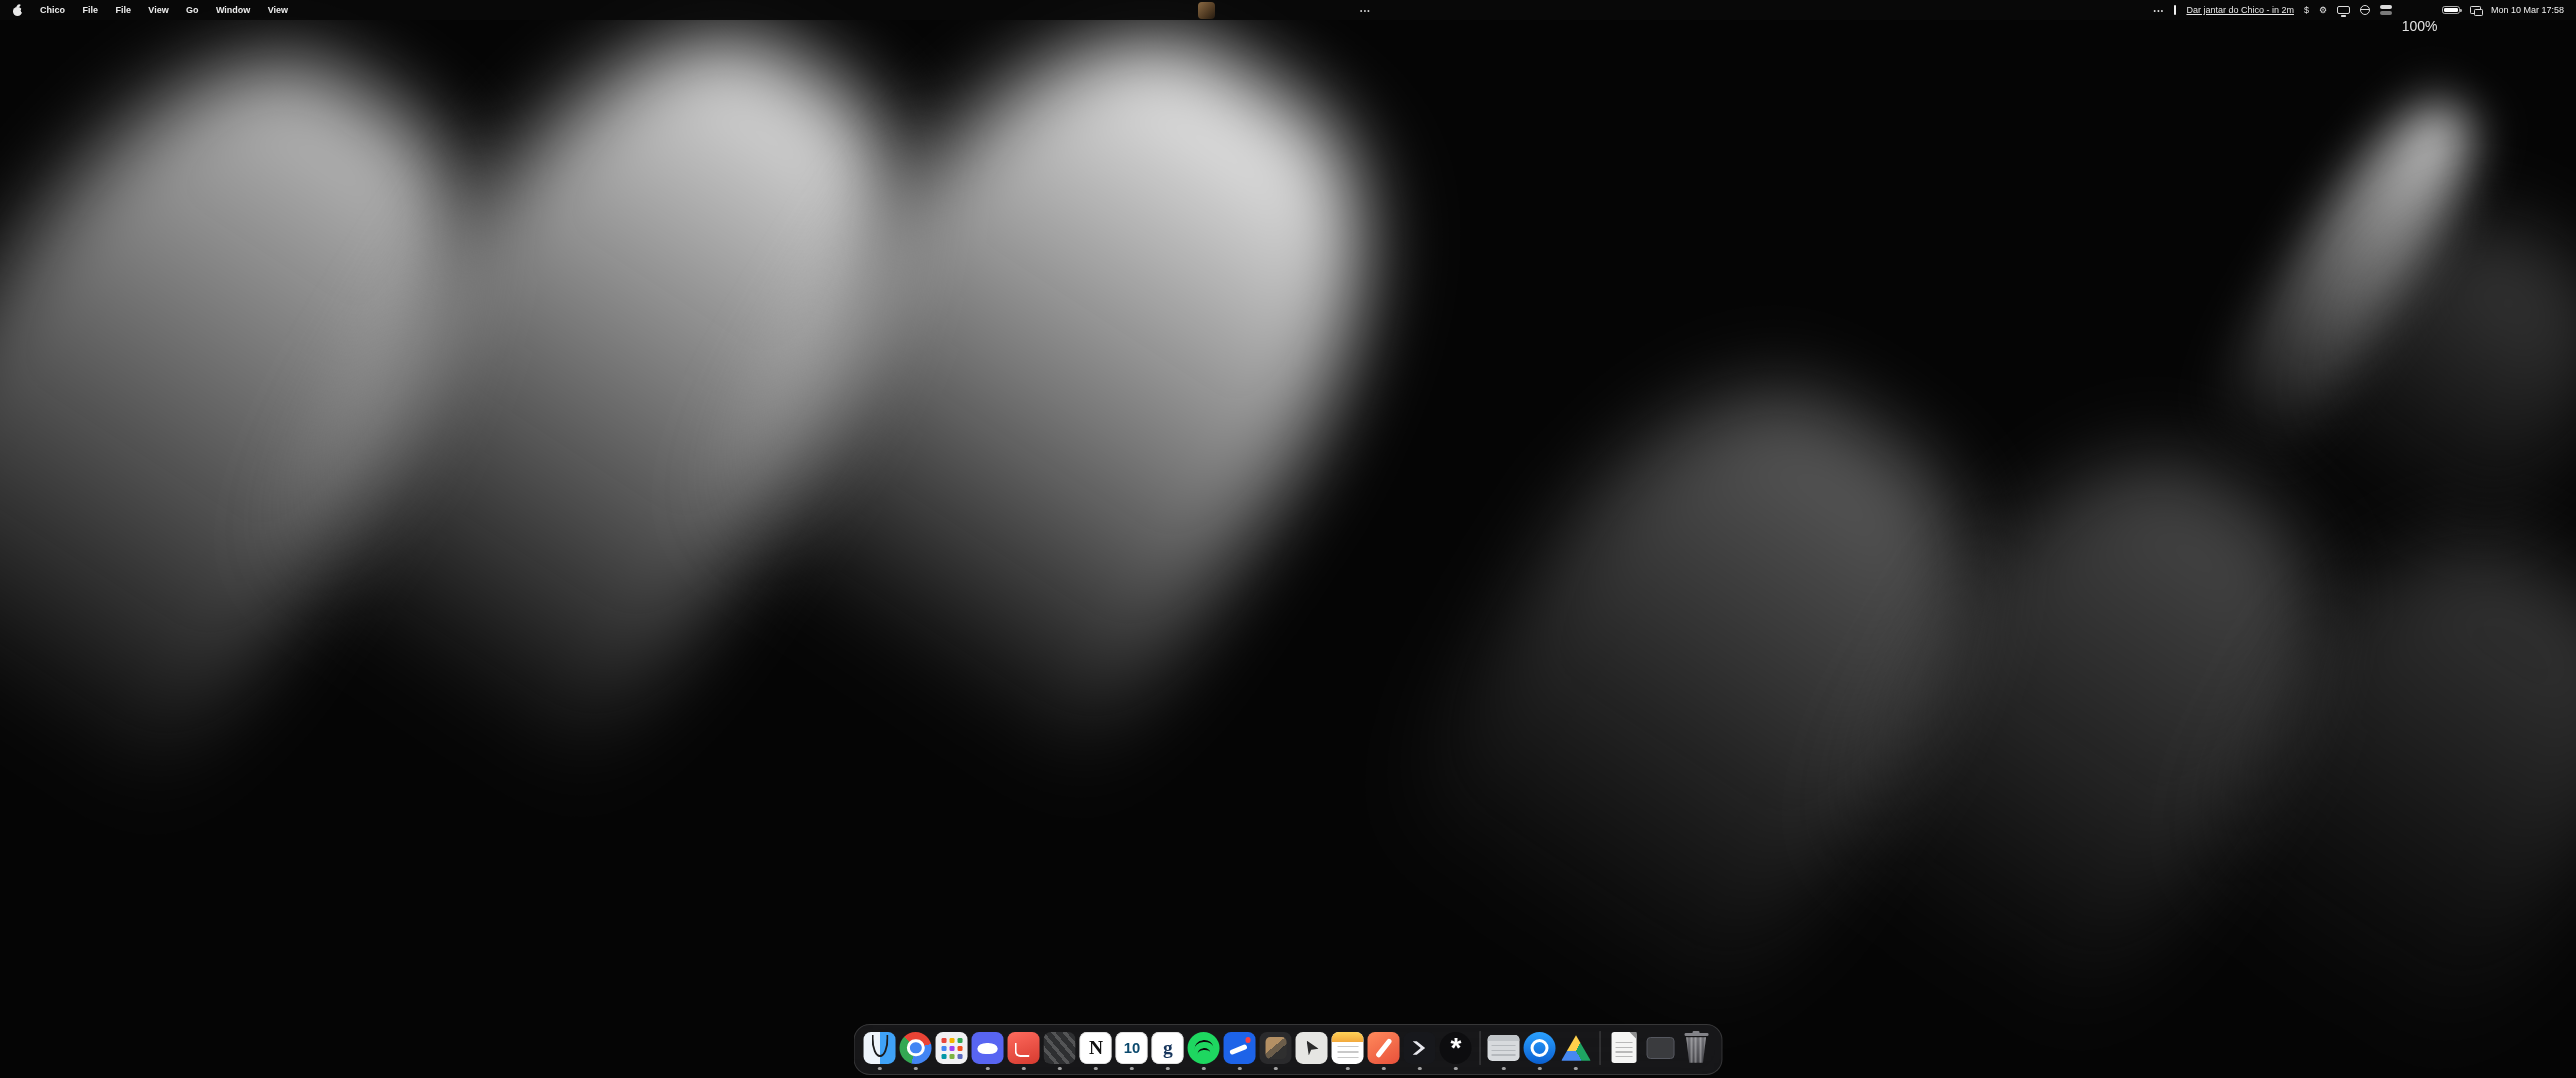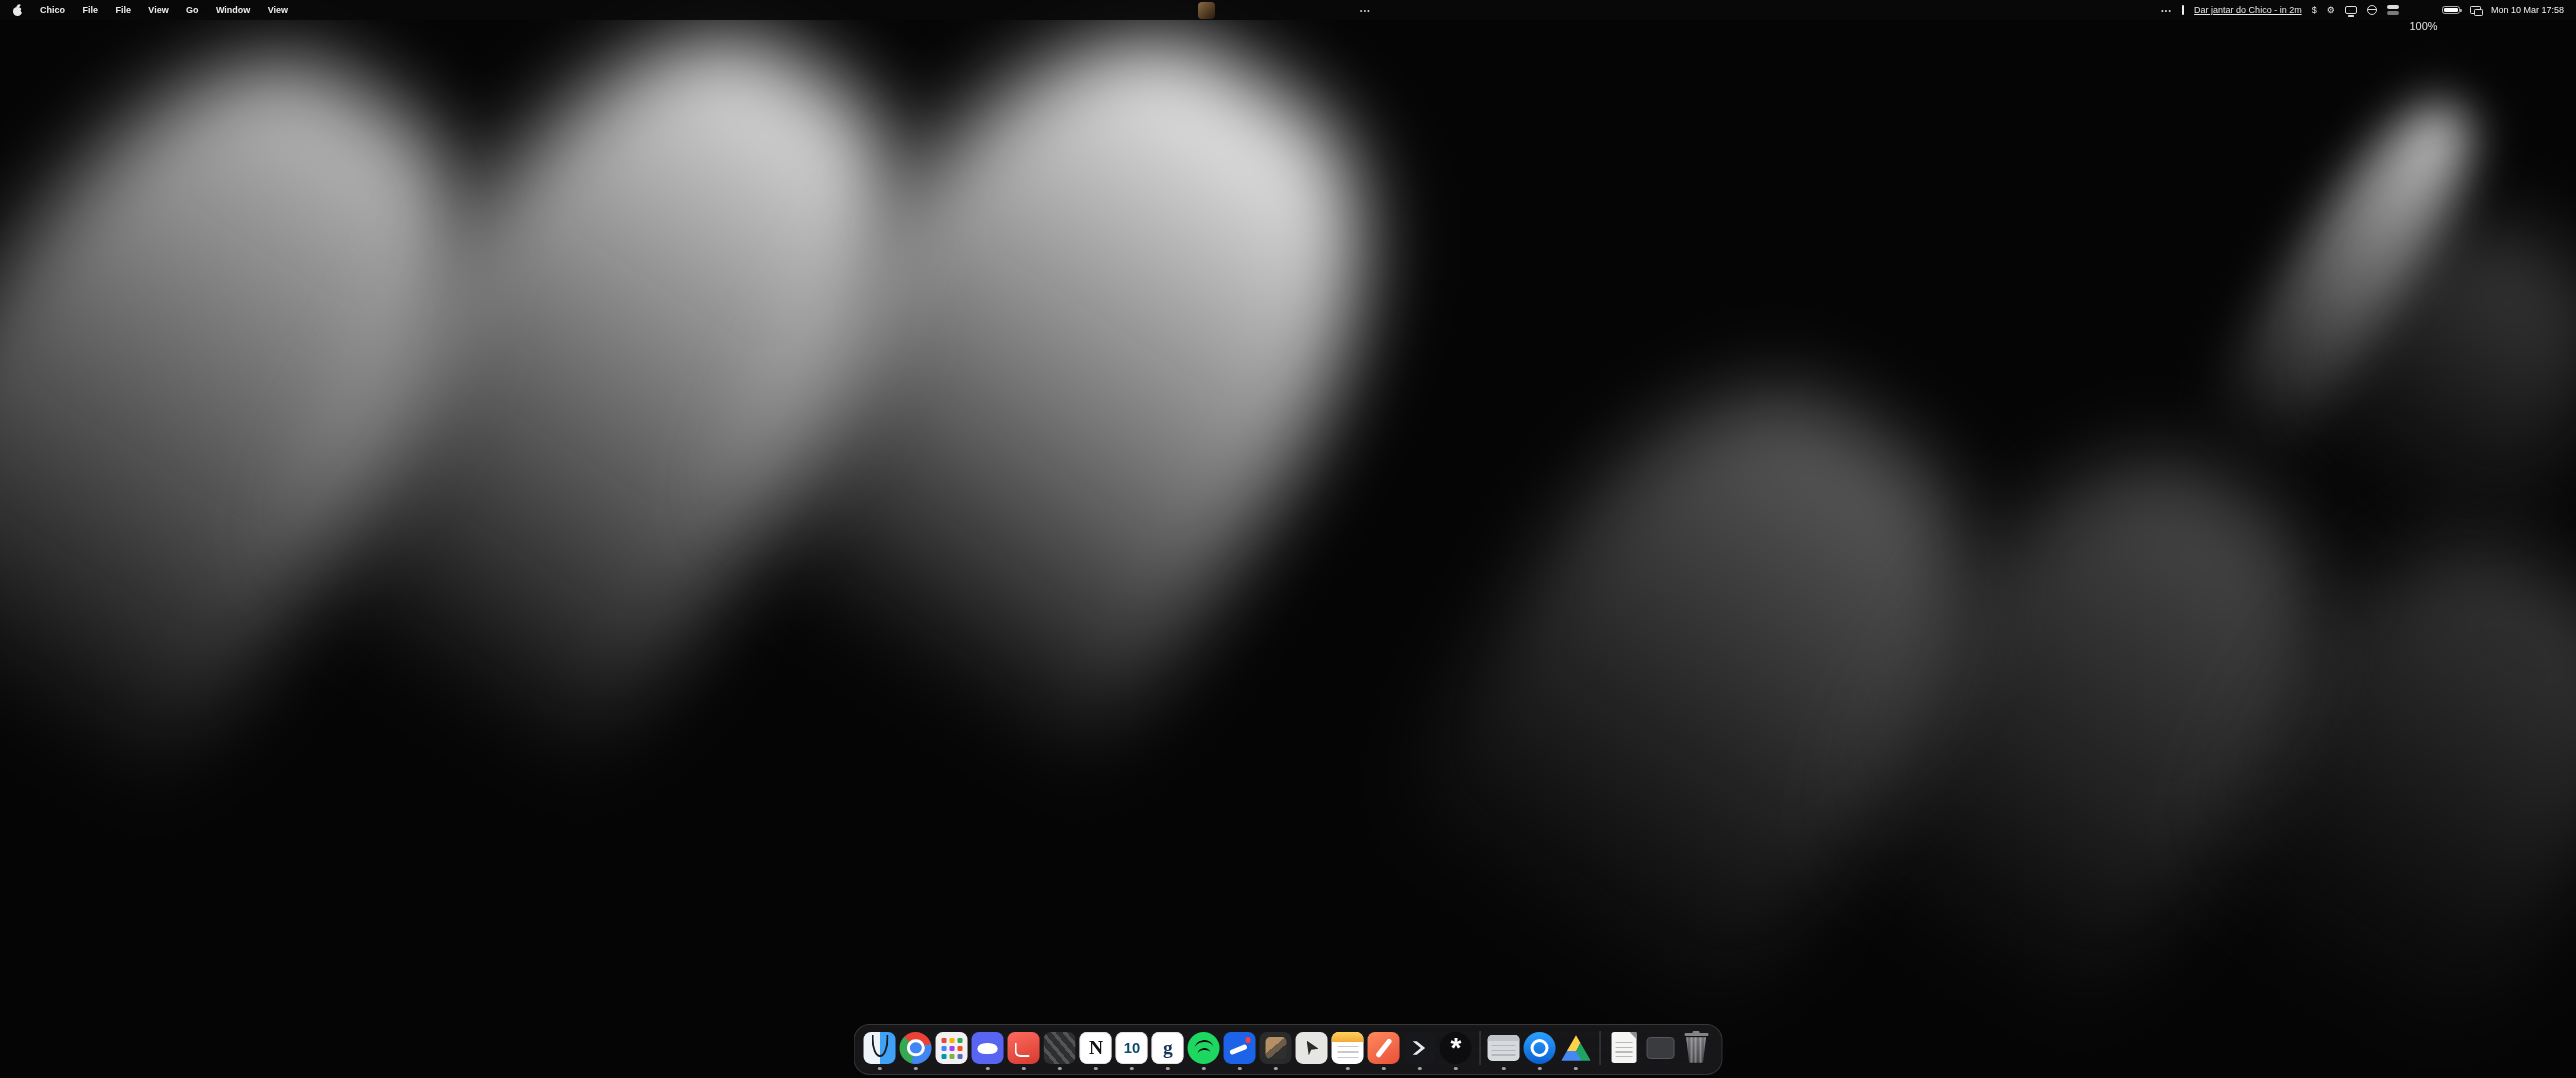--- a/index.html
+++ b/index.html
@@ -57,21 +57,21 @@
   .icon-display::after { content:""; position:absolute; left:2.7px; right:2.7px; bottom:-3.4px; height:1.3px;
         background:#dcdcdc; border-radius:0.7px; }
   .icon-globe { width:10px; height:10px; border:1.3px solid #dcdcdc; border-radius:50%; position:relative; }
   .icon-globe::before { content:""; position:absolute; left:-0.7px; right:-0.7px; top:3px; height:1.3px; background:#dcdcdc; }
   .icon-cc { width:12px; height:10px; position:relative; }
   .icon-cc::before { content:""; position:absolute; top:0; left:0; width:12px; height:4px;
         border-radius:2px; background:#dcdcdc; }
   .icon-cc::after { content:""; position:absolute; bottom:0; left:0; width:12px; height:4px;
         border-radius:2px; background:rgba(220,220,220,.55); }
   .battery-wrap { display:flex; align-items:center; gap:4px; }
-  .battery-pct { font-size:11px; color:#e3e3e3;margin-top:32px; }
+  .battery-pct { font-size:14px; color:#e3e3e3;margin-top:32px; }
   .battery { width:18px; height:8.7px; border:1.3px solid rgba(230,230,230,.75); border-radius:2.7px; position:relative; }
   .battery::before { content:""; position:absolute; inset:1px; background:#fff; border-radius:1.3px; }
   .battery::after { content:""; position:absolute; right:-3.4px; top:2px; width:2px; height:3.4px;
         background:rgba(230,230,230,.75); border-radius:0 1.3px 1.3px 0; }
   .icon-mirror { width:11.4px; height:8px; border:1.3px solid #dcdcdc; border-radius:1.3px; position:relative; }
   .icon-mirror::after { content:""; position:absolute; right:-3.4px; bottom:-3.4px; width:7.4px; height:5.4px;
         background:#0a0a0a; border:1.3px solid #dcdcdc; border-radius:1.3px; }
   .clock { white-space:nowrap; color:#f2f2f2; }
 
   

